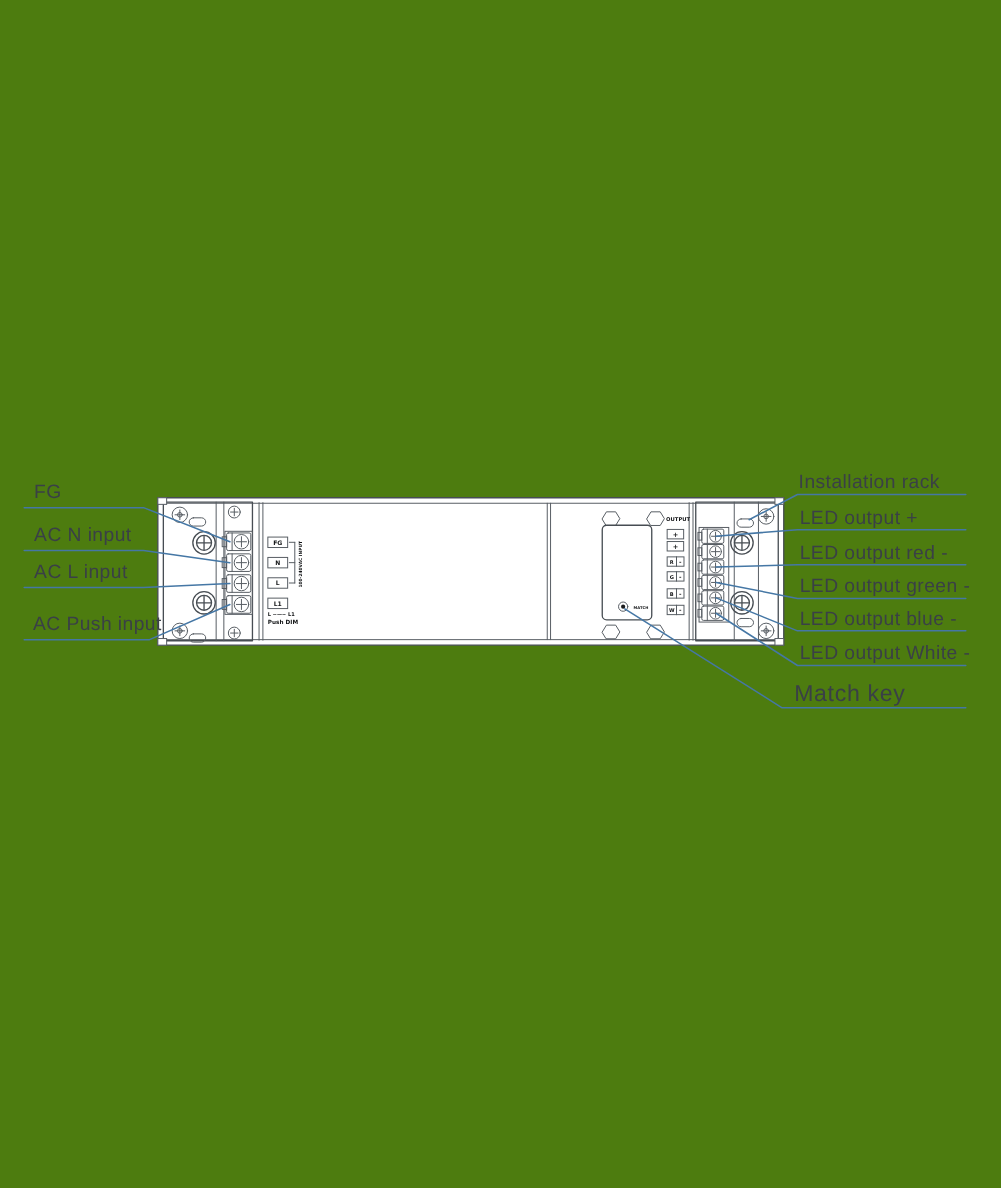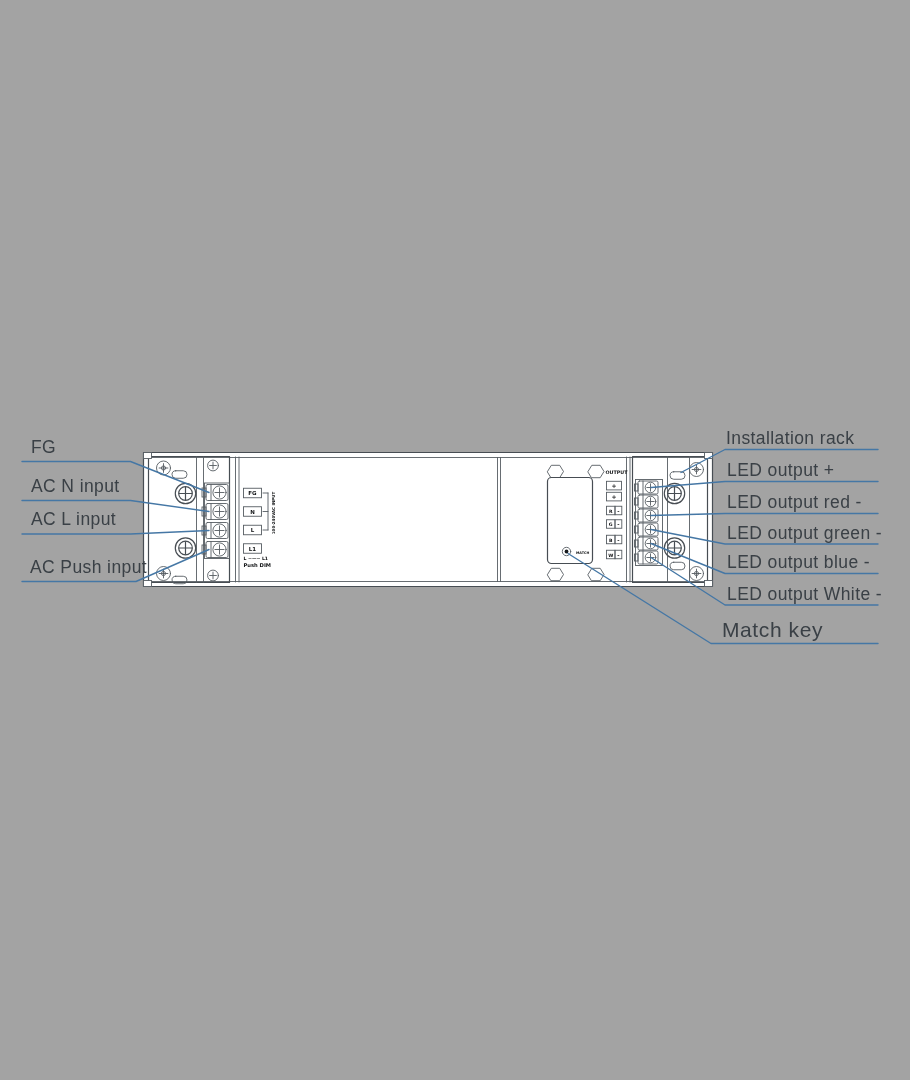--- a/index.html
+++ b/index.html
@@ -1,16 +1,16 @@
 <!DOCTYPE html>
 <html><head>
 <meta charset="utf-8">
 <style>
   html,body{margin:0;padding:0;background:#ffffff;}
-  .canvas{position:relative;width:910px;height:1080px;background:#a3a3a3;overflow:hidden;}
+  .canvas{position:relative;width:910px;height:1080px;background:#4d7c0f;overflow:hidden;}
   svg{display:block;}
   .ink{stroke:#474d53;fill:none;stroke-width:1.2;stroke-linecap:round;stroke-linejoin:round;}
   .ink-thin{stroke:#565c62;fill:none;stroke-width:0.9;stroke-linecap:round;}
   .fillw{fill:#ffffff;}
   .blue{stroke:#4577a5;fill:none;stroke-width:1.4;stroke-linecap:round;stroke-linejoin:round;}
   .lbl{font-family:"Liberation Sans",sans-serif;font-size:17.5px;fill:#3a4046;letter-spacing:0.4px;}
   .lbl-big{font-family:"Liberation Sans",sans-serif;font-size:21px;fill:#3a4046;letter-spacing:0.6px;}
   .dtx{font-family:"DejaVu Sans",sans-serif;font-weight:700;fill:#121416;stroke:none;}
 </style>
 </head>

